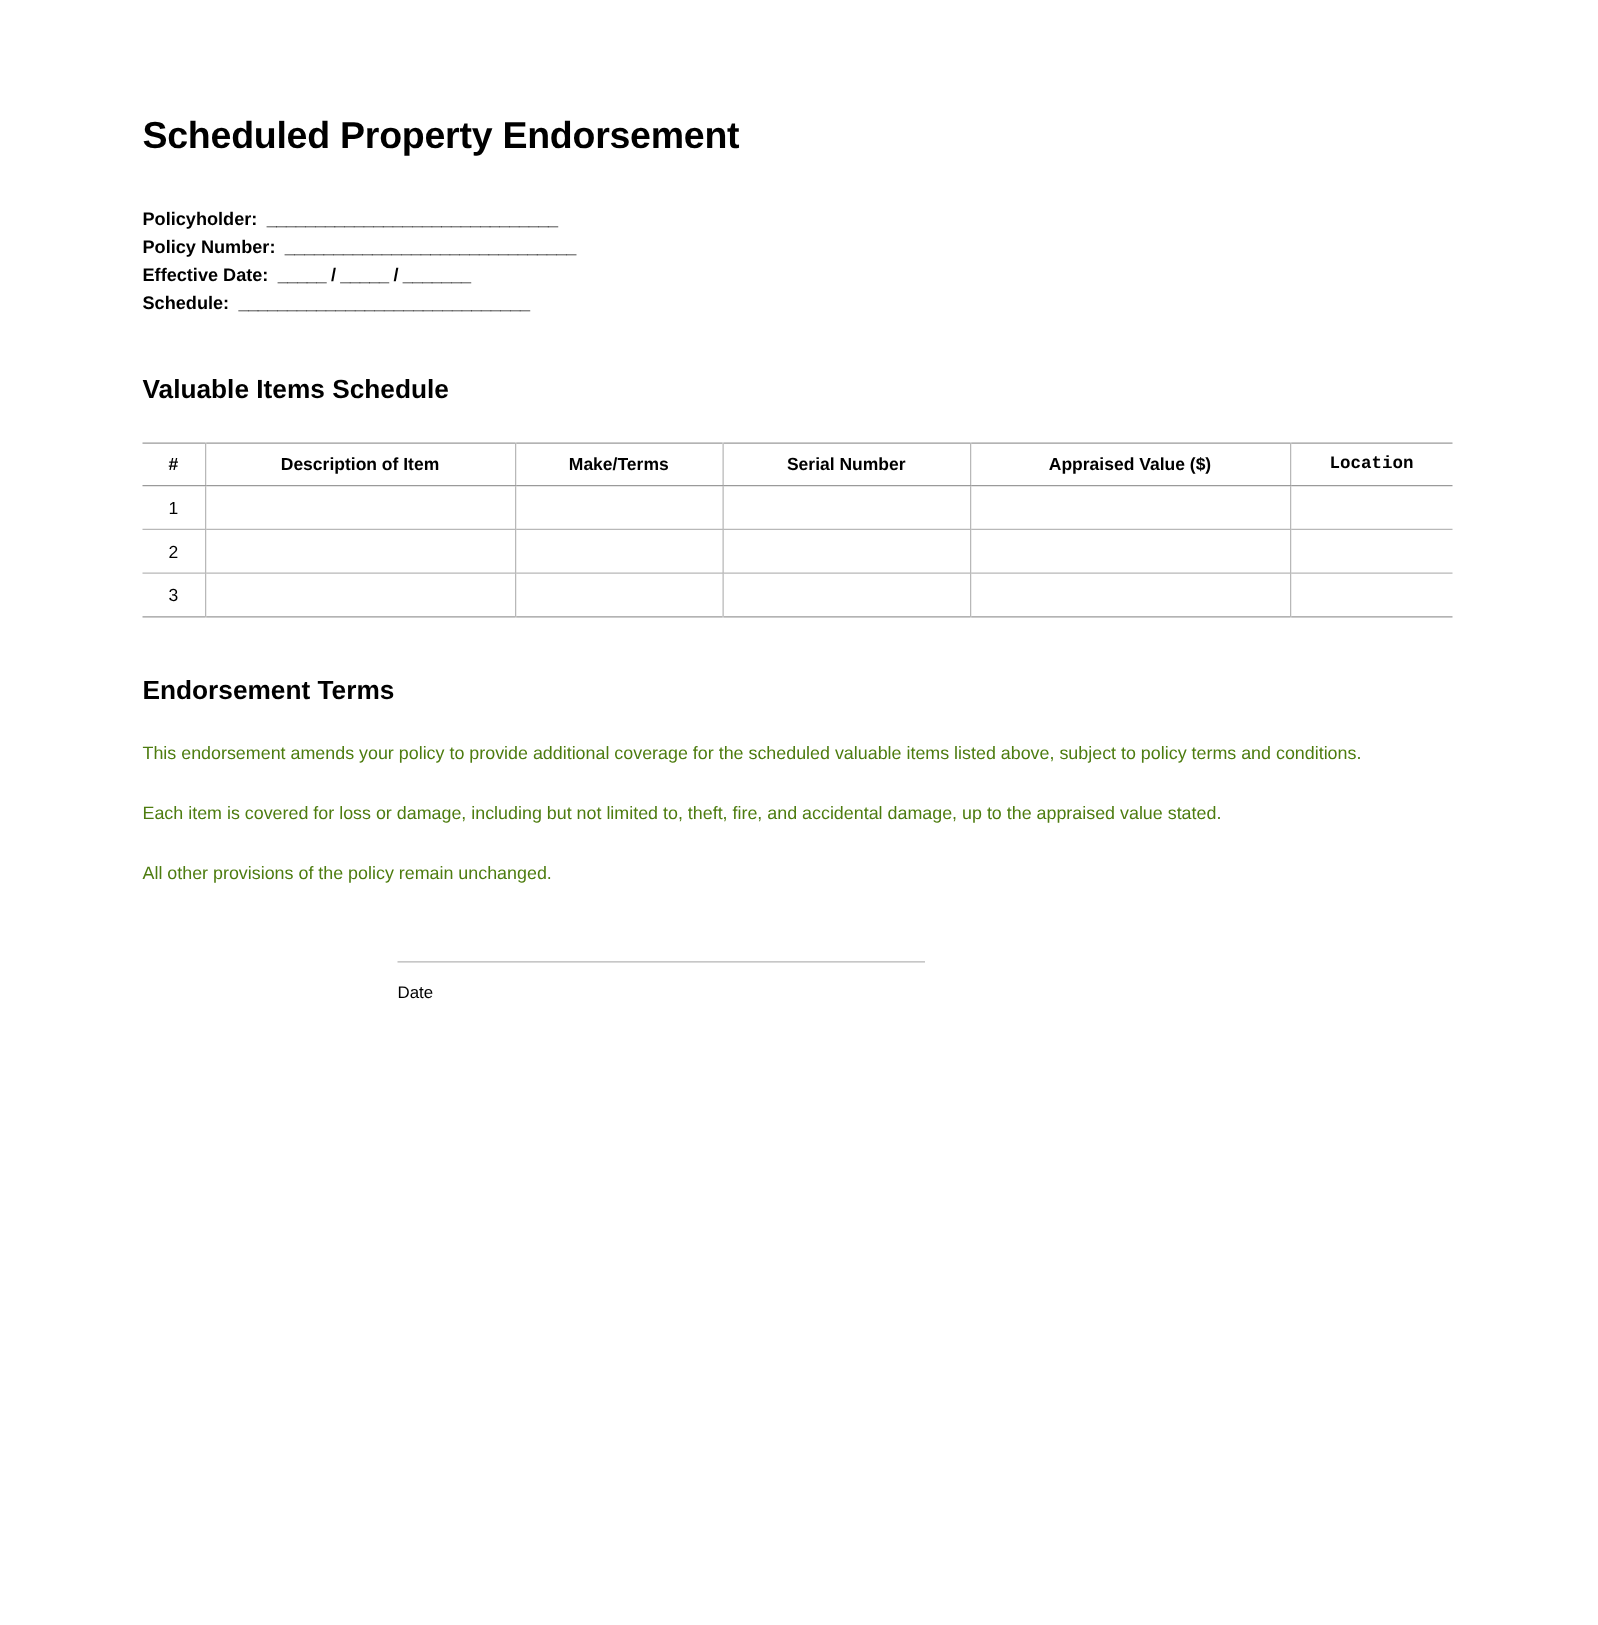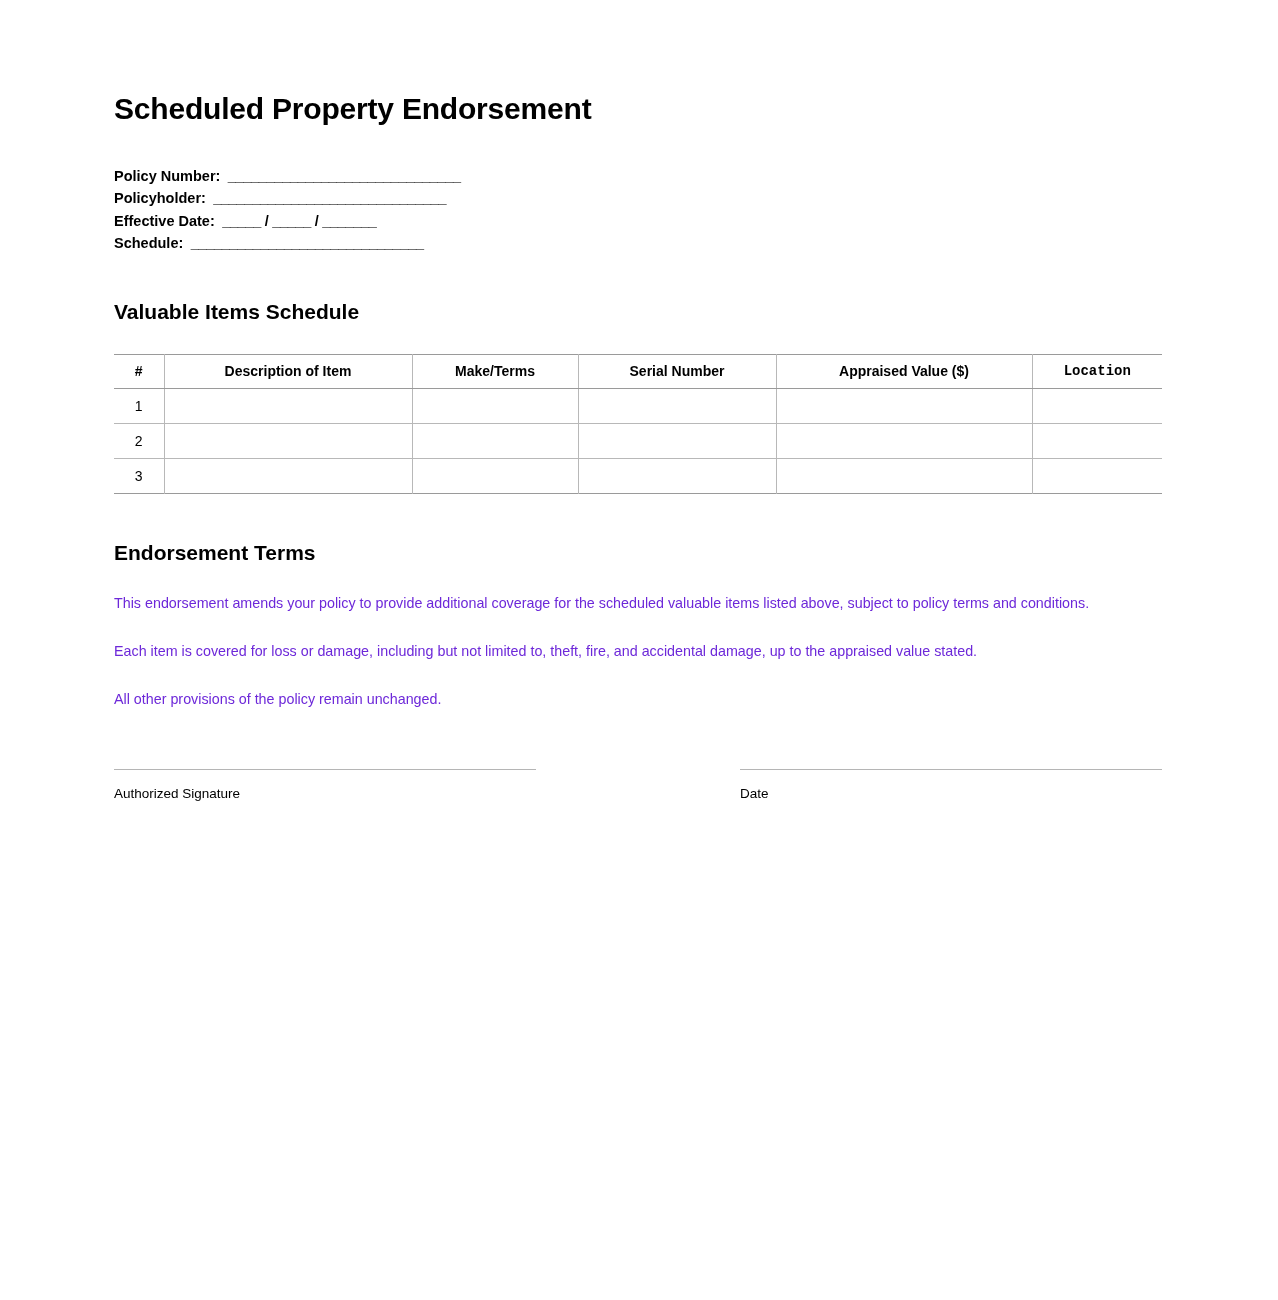--- a/index.html
+++ b/index.html
@@ -109,21 +109,21 @@
   }
   table.schedule td:last-child { border-right: none; }
   table.schedule tr:last-child td { border-bottom: none; }
   table.schedule td.num { text-align: center; padding-left: 0; padding-right: 0; }
 
   
   .term-para {
     font-size: 14.3px;
     line-height: 24px;
     margin: 0 0 24px 0;
-    color: #6d28d9;
+    color: #4d7c0f;
     max-width: 1020px;
   }
   .term-para:last-of-type { margin-bottom: 0; }
 
   
   .sig-row {
     display: flex;
     margin-top: 58px;
   }
   .sig-col {
@@ -146,22 +146,22 @@
 </style>
 </head>
 <body>
 
 <div class="page">
   <div class="content">
 
     <h1 class="doc-title">Scheduled Property Endorsement</h1>
 
     <div class="meta-block">
+      <div class="meta-line"><span>Policyholder:</span><span class="fill">  ______________________________</span></div>
       <div class="meta-line"><span>Policy Number:</span><span class="fill">  ______________________________</span></div>
-      <div class="meta-line"><span>Policyholder:</span><span class="fill">  ______________________________</span></div>
       <div class="meta-line"><span>Effective Date:</span><span class="fill">  _____ / _____ / _______</span></div>
       <div class="meta-line"><span>Schedule:</span><span class="fill">  ______________________________</span></div>
     </div>
 
     <h2 class="section-heading">Valuable Items Schedule</h2>
 
     <table class="schedule">
       <colgroup>
         <col class="c-num">
           <col class="c-desc">
@@ -208,24 +208,20 @@
       </tbody>
     </table>
 
     <h2 class="section-heading terms">Endorsement Terms</h2>
 
     <p class="term-para">This endorsement amends your policy to provide additional coverage for the scheduled valuable items listed above, subject to policy terms and conditions.</p>
     <p class="term-para">Each item is covered for loss or damage, including but not limited to, theft, fire, and accidental damage, up to the appraised value stated.</p>
     <p class="term-para">All other provisions of the policy remain unchanged.</p>
 
     <div class="sig-row">
-      <div class="sig-col">
-        <div class="sig-rule"></div>
-        <div class="sig-label">Authorized Signature</div>
-      </div>
       <div class="sig-col right">
         <div class="sig-rule"></div>
         <div class="sig-label">Date</div>
       </div>
     </div>
 
   </div>
 </div>
 
 </body></html>

